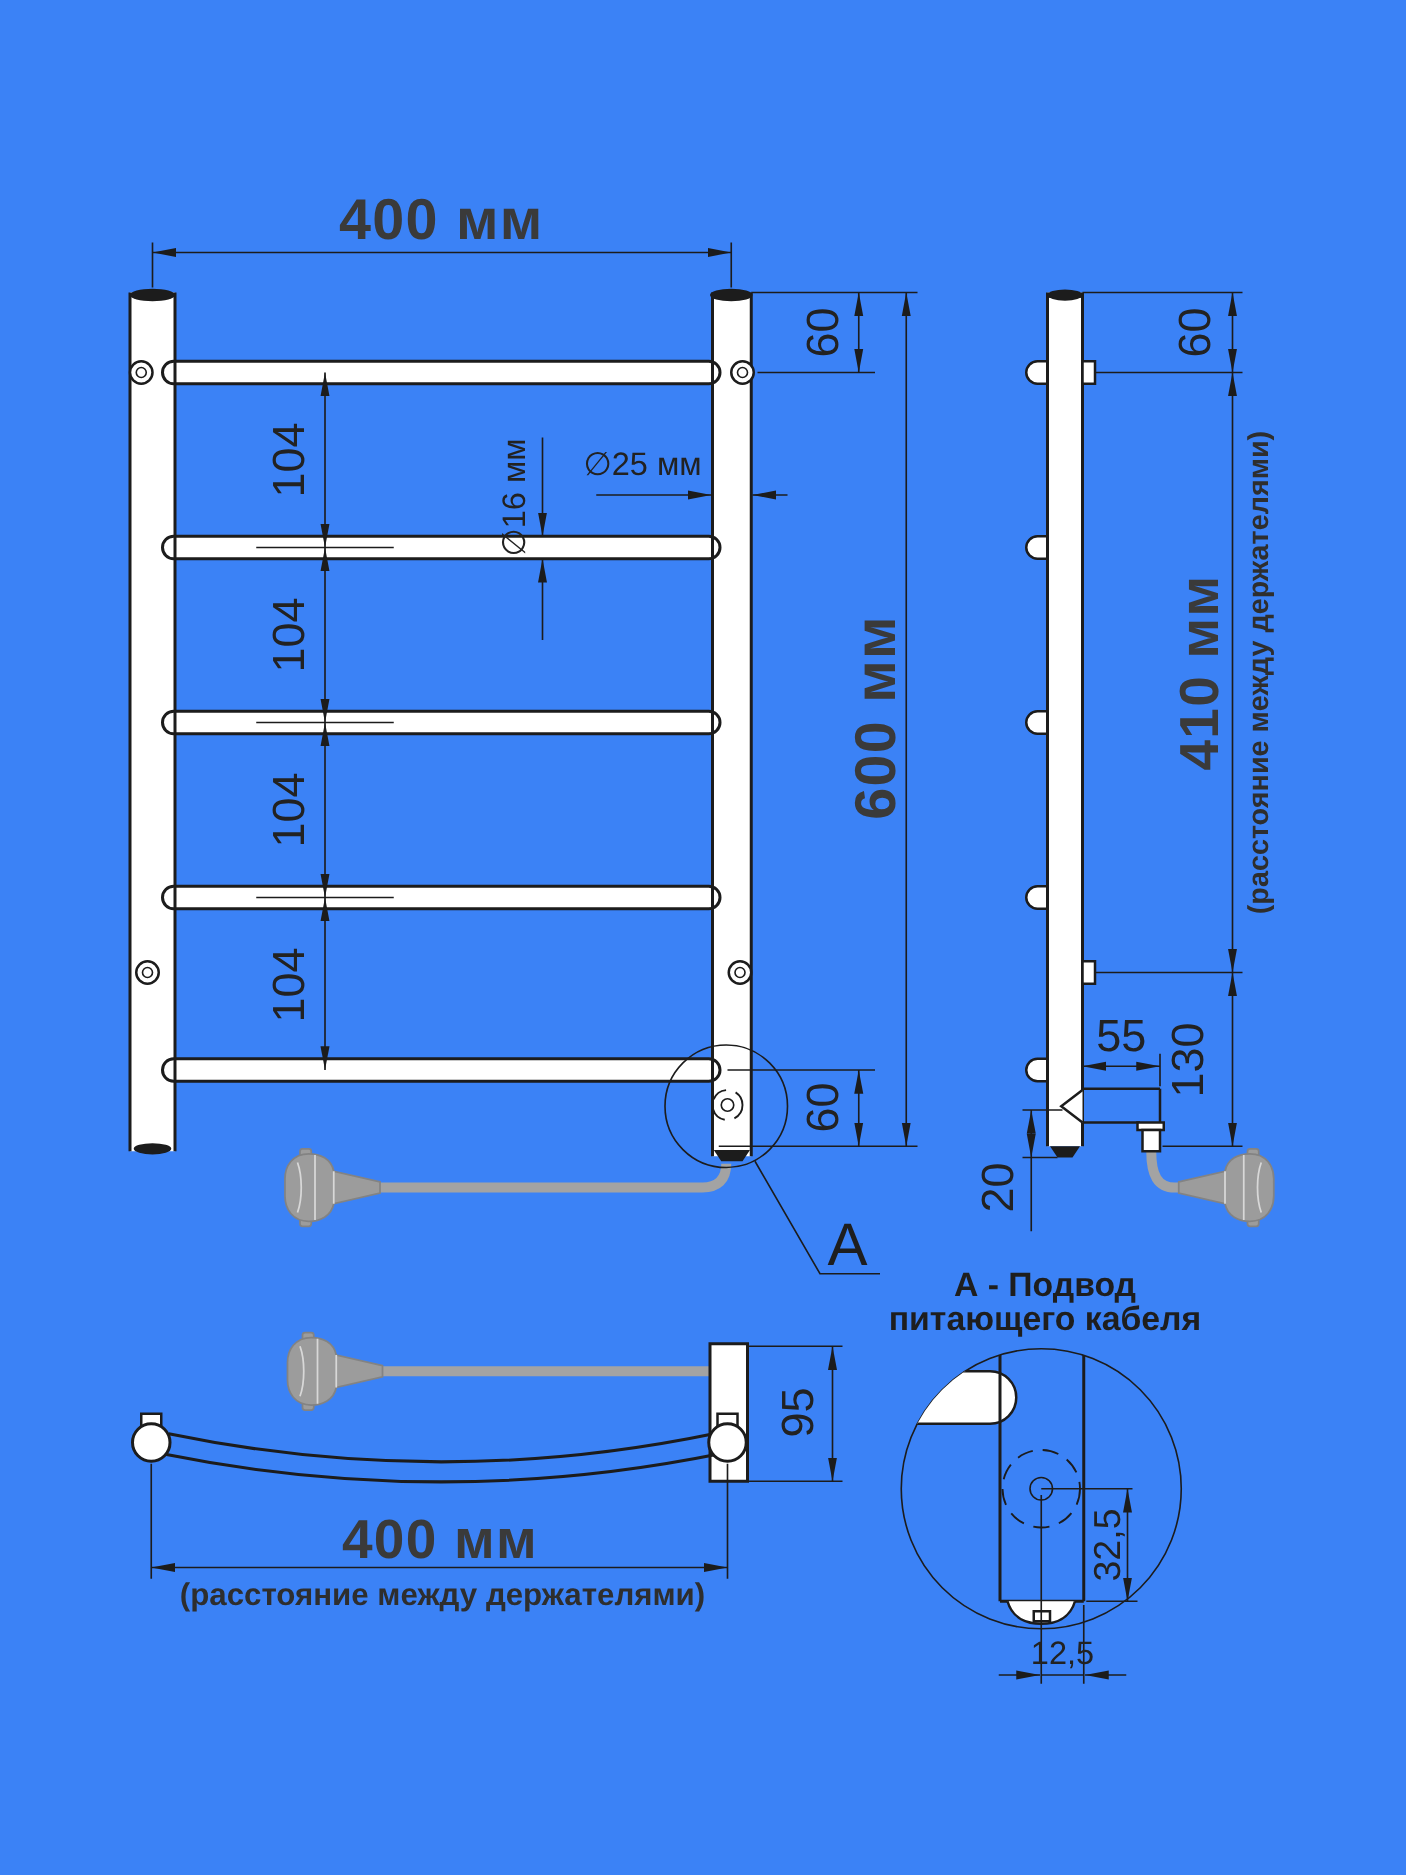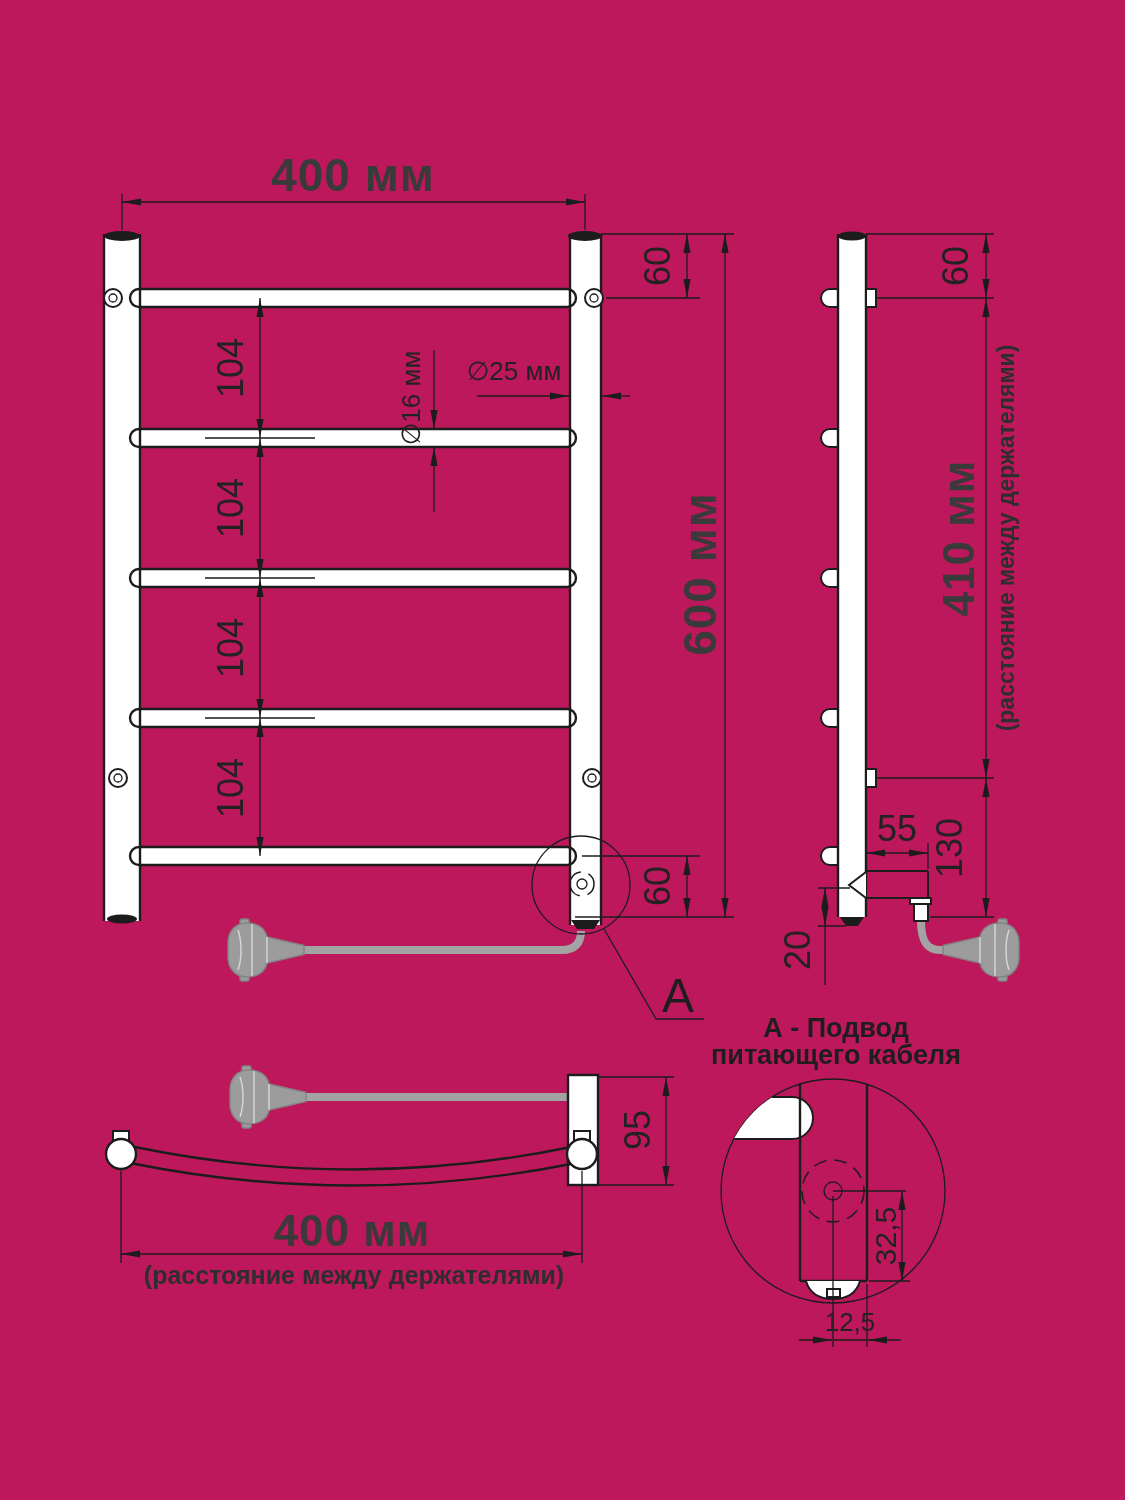--- a/index.html
+++ b/index.html
@@ -1,16 +1,16 @@
 <!DOCTYPE html>
 <html><head>
 <meta charset="utf-8">
 <style>
   html,body { margin:0; padding:0; background:#ffffff; }
-  .page { position:relative; width:1125px; height:1500px; background:#be185d; overflow:hidden; }
+  .page { position:relative; width:1125px; height:1500px; background:#3b82f6; overflow:hidden; }
   svg { display:block; }
   text {
     font-family:"Liberation Sans","DejaVu Sans",sans-serif;
     fill:#222222;
   }
   .num   { font-size:36px; }
   .mid   { font-size:30px; }
   .small { font-size:26px; }
   .big   { font-size:46px; font-weight:bold; fill:#3a3a3a; letter-spacing:1px; }
   .big2  { font-size:44px; font-weight:bold; fill:#3a3a3a; letter-spacing:1px; }

